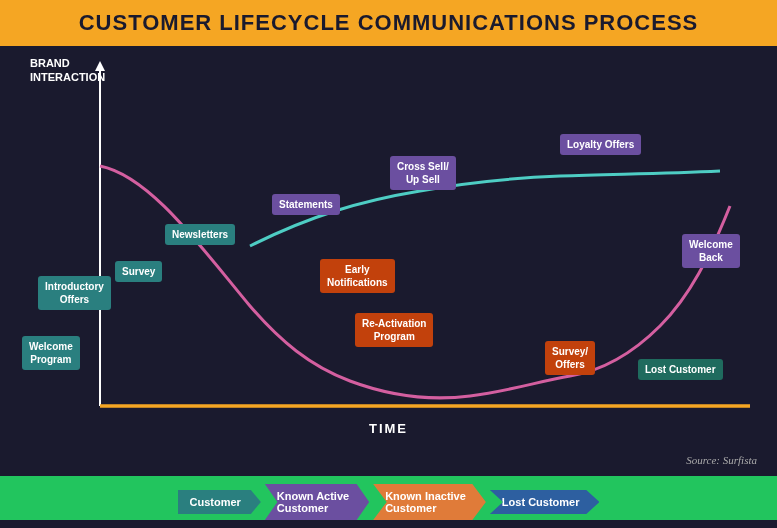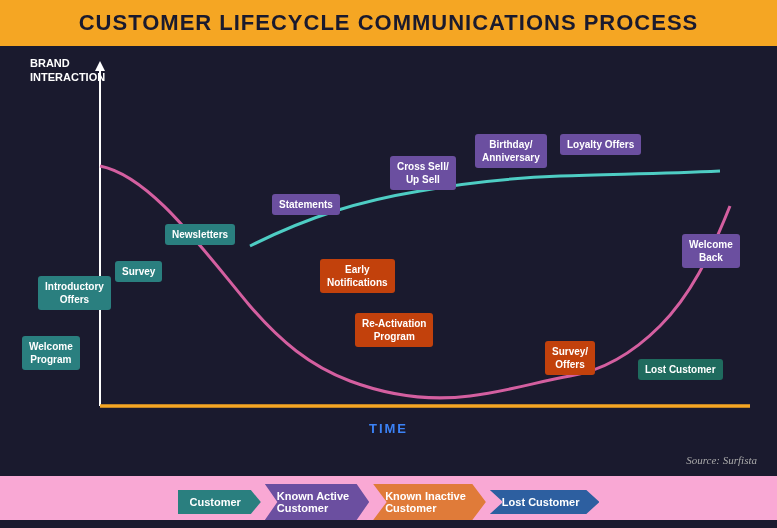--- a/index.html
+++ b/index.html
@@ -37,21 +37,21 @@
       font-size: 11px;
       font-weight: bold;
       line-height: 1.3;
     }
 
     .x-label {
       position: absolute;
       bottom: 40px;
       left: 50%;
       transform: translateX(-50%);
-      color: #3b82f6;
+      color: #ffffff;
       font-size: 13px;
       font-weight: bold;
       letter-spacing: 2px;
     }
 
     .source-label {
       position: absolute;
       bottom: 10px;
       right: 20px;
       color: #aaa;
@@ -87,21 +87,21 @@
     .orange { background: #c2410c; }
     .dark-teal { background: #1f6b5e; }
 
     
     .legend {
       display: flex;
       align-items: center;
       justify-content: center;
       gap: 0;
       padding: 8px 0 0 0;
-      background: #f9a8d4;
+      background: #22c55e;
     }
 
     .legend-item {
       display: flex;
       align-items: center;
       margin: 0 2px;
     }
 
     .arrow-shape {
       display: flex;
@@ -182,23 +182,20 @@
   </div>
 
   <div class="label-box orange" style="left:355px; top:267px;">
     Re-Activation<br>Program
   </div>
 
   <div class="label-box purple" style="left:390px; top:110px;">
     Cross Sell/<br>Up Sell
   </div>
 
-  <div class="label-box purple" style="left:475px; top:88px;">
-    Birthday/<br>Anniversary
-  </div>
 
   <div class="label-box purple" style="left:560px; top:88px;">
     Loyalty Offers
   </div>
 
   <div class="label-box orange" style="left:545px; top:295px;">
     Survey/<br>Offers
   </div>
 
   <div class="label-box dark-teal" style="left:638px; top:313px;">

